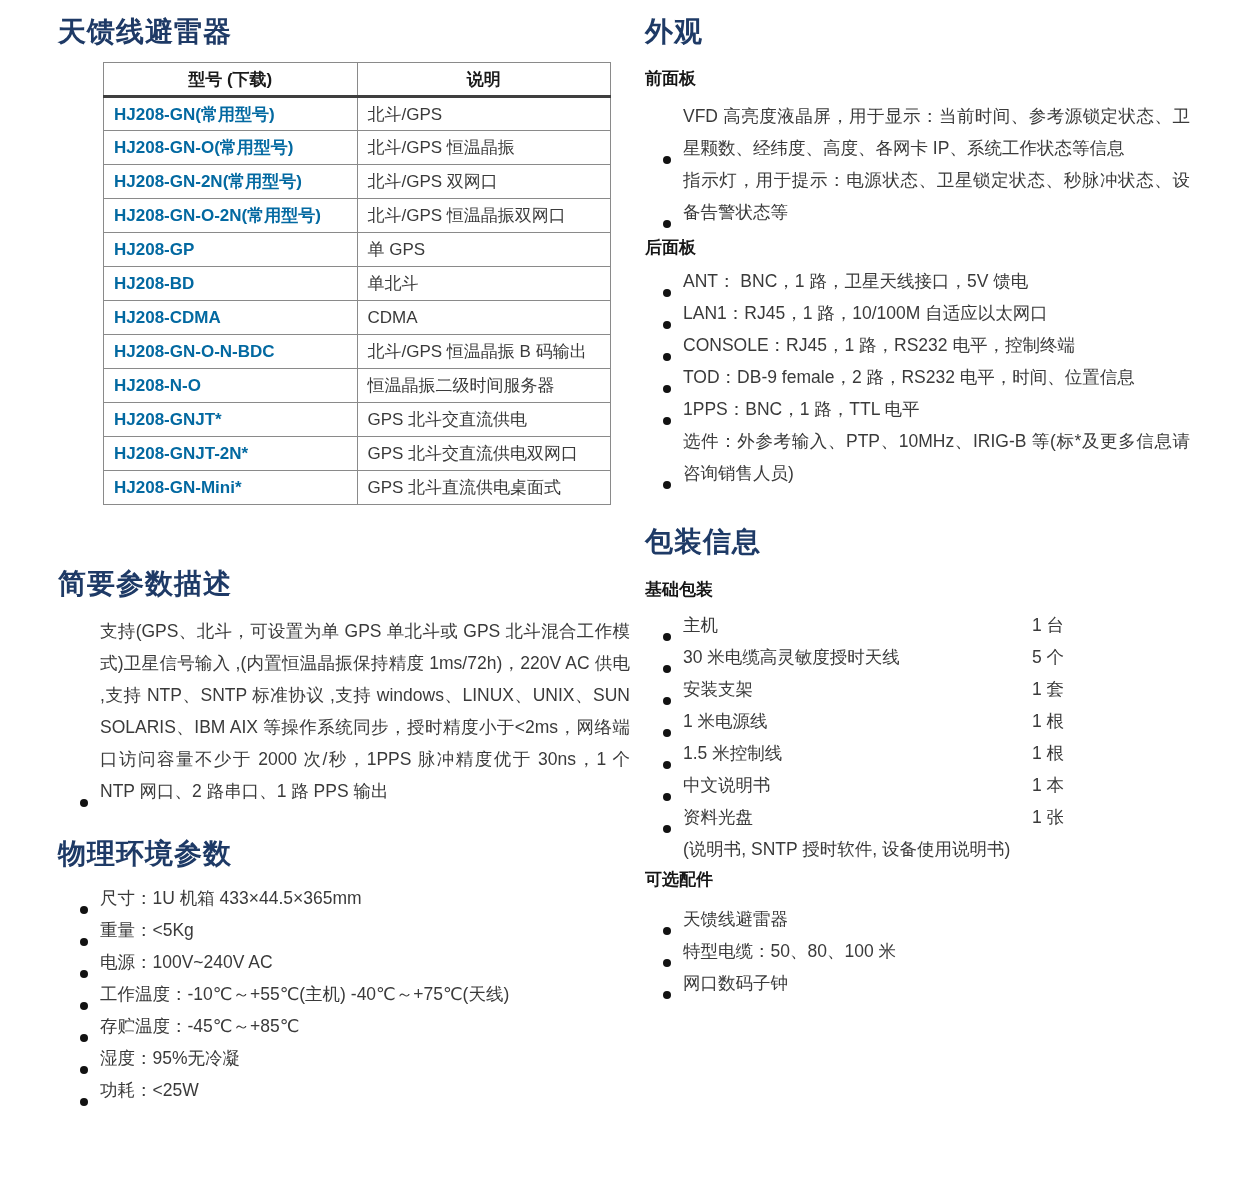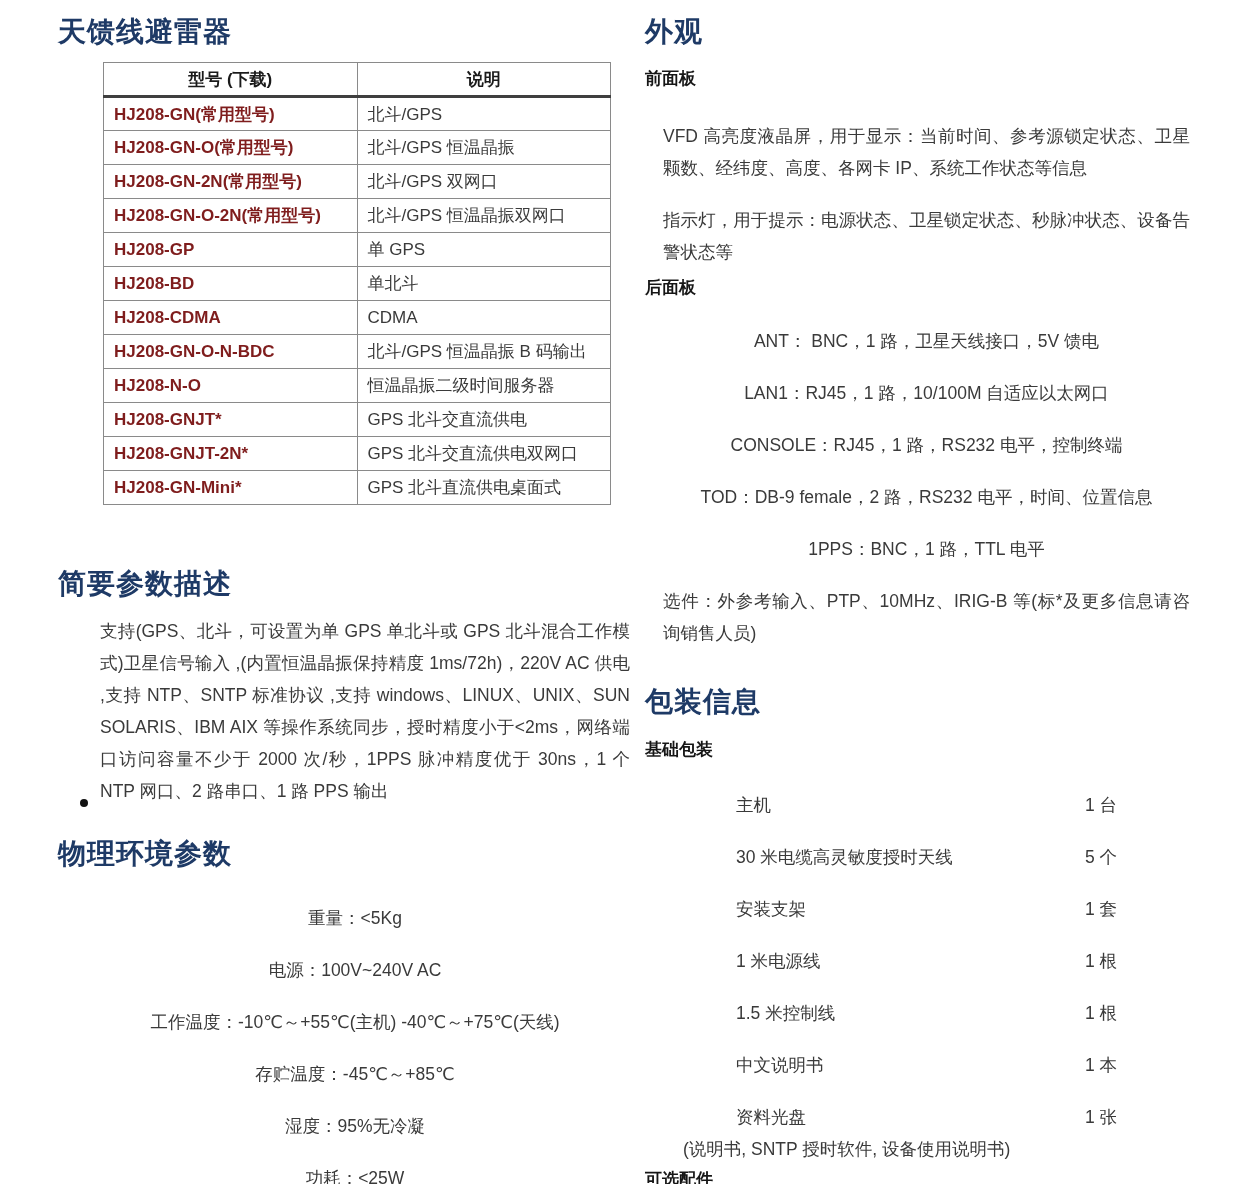--- a/index.html
+++ b/index.html
@@ -36,27 +36,27 @@
     border: 1px solid #8a8a8a;
     font-size: 17px;
     padding: 4px 10px;
     height: 34px;
     vertical-align: middle;
   }
   table.models th {
     text-align: center; color: #1a1a1a; font-weight: bold;
     border-bottom: 3px solid #3f3f3f;
   }
-  table.models td.model { font-weight: bold; color: #7f1d1d; width: 232px; }
+  table.models td.model { font-weight: bold; color: #0369a1; width: 232px; }
   table.models td.desc  { color: #3a3a3a; width: 218px; }
 
   
   .blist { padding-left: 22px; margin: 0; }
   .col-right .blist { padding-left: 18px; }
-  .brow { display: flex; align-items: center; line-height: 32px; text-align: justify; flex-direction: column; }
+  .brow { display: flex; align-items: flex-end; line-height: 32px; text-align: justify; }
   .dot  { flex: 0 0 8px; height: 8px; border-radius: 50%; background: #121212; margin: 12px 12px 0 0; }
   .btext { flex: 1 1 auto; }
 
   
   .pkg-row .btext { display: flex; gap: 42px; }
   .pkg-name { flex: 0 0 307px; }
   .pkg-qty  { flex: 0 0 auto; }
   .pkg-note { line-height: 32px; padding-left: 38px; }
 
   
@@ -147,20 +147,24 @@
     <div class="p-brief">
       <span class="dot"></span>
       <span class="btext">支持(GPS、北斗，可设置为单 GPS 单北斗或 GPS 北斗混合工作模式)卫星信号输入 ,(内置恒温晶振保持精度 1ms/72h)，220V AC 供电 ,支持 NTP、SNTP 标准协议 ,支持 windows、LINUX、UNIX、SUN SOLARIS、IBM AIX 等操作系统同步，授时精度小于&lt;2ms，网络端口访问容量不少于 2000 次/秒，1PPS 脉冲精度优于 30ns，1 个 NTP 网口、2 路串口、1 路 PPS 输出</span>
     </div>
 
     <h1 class="sec-title m-phys-title">物理环境参数</h1>
 
     <div class="blist m-phys-list">
       <div class="brow">
         <span class="dot"></span>
+        <span class="btext">尺寸：1U 机箱 433×44.5×365mm</span>
+      </div>
+      <div class="brow">
+        <span class="dot"></span>
         <span class="btext">重量：&lt;5Kg</span>
       </div>
       <div class="brow">
         <span class="dot"></span>
         <span class="btext">电源：100V~240V AC</span>
       </div>
       <div class="brow">
         <span class="dot"></span>
         <span class="btext">工作温度：-10℃～+55℃(主机) -40℃～+75℃(天线)</span>
       </div>

